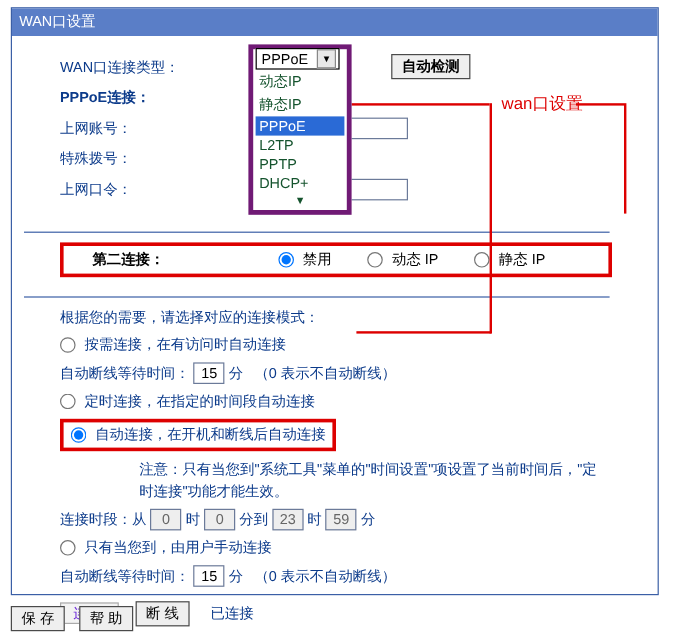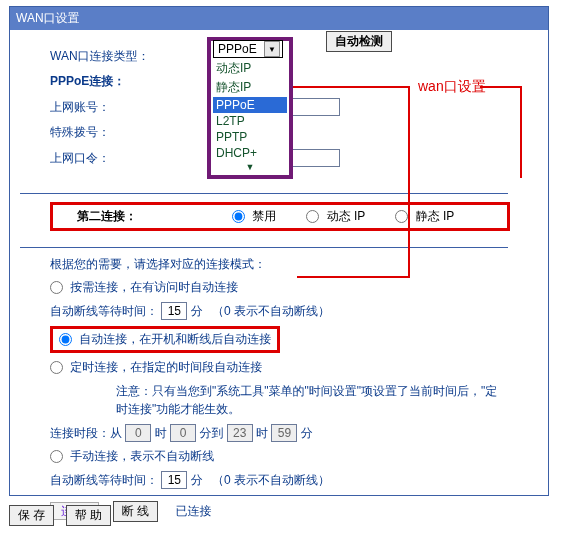--- a/index.html
+++ b/index.html
@@ -169,21 +169,21 @@
 <div class="frame">
   <div class="panel">
     <div class="panel-title">WAN口设置</div>
 
     <div class="content">
 
       <div class="row">
         <span class="label">WAN口连接类型：</span>
         <span style="width:60px;"></span>
         <span style="width:100px;"></span>
-        <button class="btn btn-bold" style="margin-left:6px; position:absolute; left:310px; top:24px;">自动检测</button>
+        <button class="btn btn-bold" style="margin-left:6px; position:absolute; left:310px; top:38px;">自动检测</button>
       </div>
 
       <div class="row">
         <span class="label label-b">PPPoE连接：</span>
       </div>
       <div class="row">
         <span class="label">上网账号：</span>
         <span style="width:60px;"></span>
         <input class="text-input" style="margin-left: 40px;">
       </div>
@@ -231,43 +231,43 @@
         <label><input type="radio" name="m" style=""> <span>按需连接，在有访问时自动连接</span></label>
       </div>
       <div class="sub2" style="margin:6px 0;">
         <span>自动断线等待时间：</span>
         <input class="small-input" value="15" style="">
         <span>分</span>
         <span style="margin-left:6px;">（0 表示不自动断线）</span>
       </div>
 
       <div class="sub" style="margin:6px 0;">
+        <label><input type="radio" name="m" style=""> <span>定时连接，在指定的时间段自动连接</span></label>
+      </div>
+
+      <div class="sub" style="margin:6px 0;">
         <span class="auto-conn">
           <label><input type="radio" name="m" checked="" style=""> <span>自动连接，在开机和断线后自动连接</span></label>
         </span>
-      </div>
-
-      <div class="sub" style="margin:6px 0;">
-        <label><input type="radio" name="m" style=""> <span>定时连接，在指定的时间段自动连接</span></label>
       </div>
       <div class="note">注意：只有当您到"系统工具"菜单的"时间设置"项设置了当前时间后，"定时连接"功能才能生效。</div>
       <div class="sub2" style="margin:6px 0;">
         <span>连接时段：从</span>
         <input class="small-input ro" readonly="" value="0" style="">
         <span>时</span>
         <input class="small-input ro" readonly="" value="0" style="">
         <span>分到</span>
         <input class="small-input ro" readonly="" value="23" style="">
         <span>时</span>
         <input class="small-input ro" readonly="" value="59" style="">
         <span>分</span>
       </div>
 
       <div class="sub" style="margin:6px 0;">
-        <label><input type="radio" name="m" style=""> <span>手动连接，表示不自动断线</span></label>
+        <label><input type="radio" name="m" style=""> <span>只有当您到，由用户手动连接</span></label>
       </div>
       <div class="sub2" style="margin:6px 0;">
         <span>自动断线等待时间：</span>
         <input class="small-input" value="15" style="">
         <span>分</span>
         <span style="margin-left:6px;">（0 表示不自动断线）</span>
       </div>
 
       <div class="sub2" style="margin:12px 0;">
         <span class="linkbtn-disabled">连 接</span>

